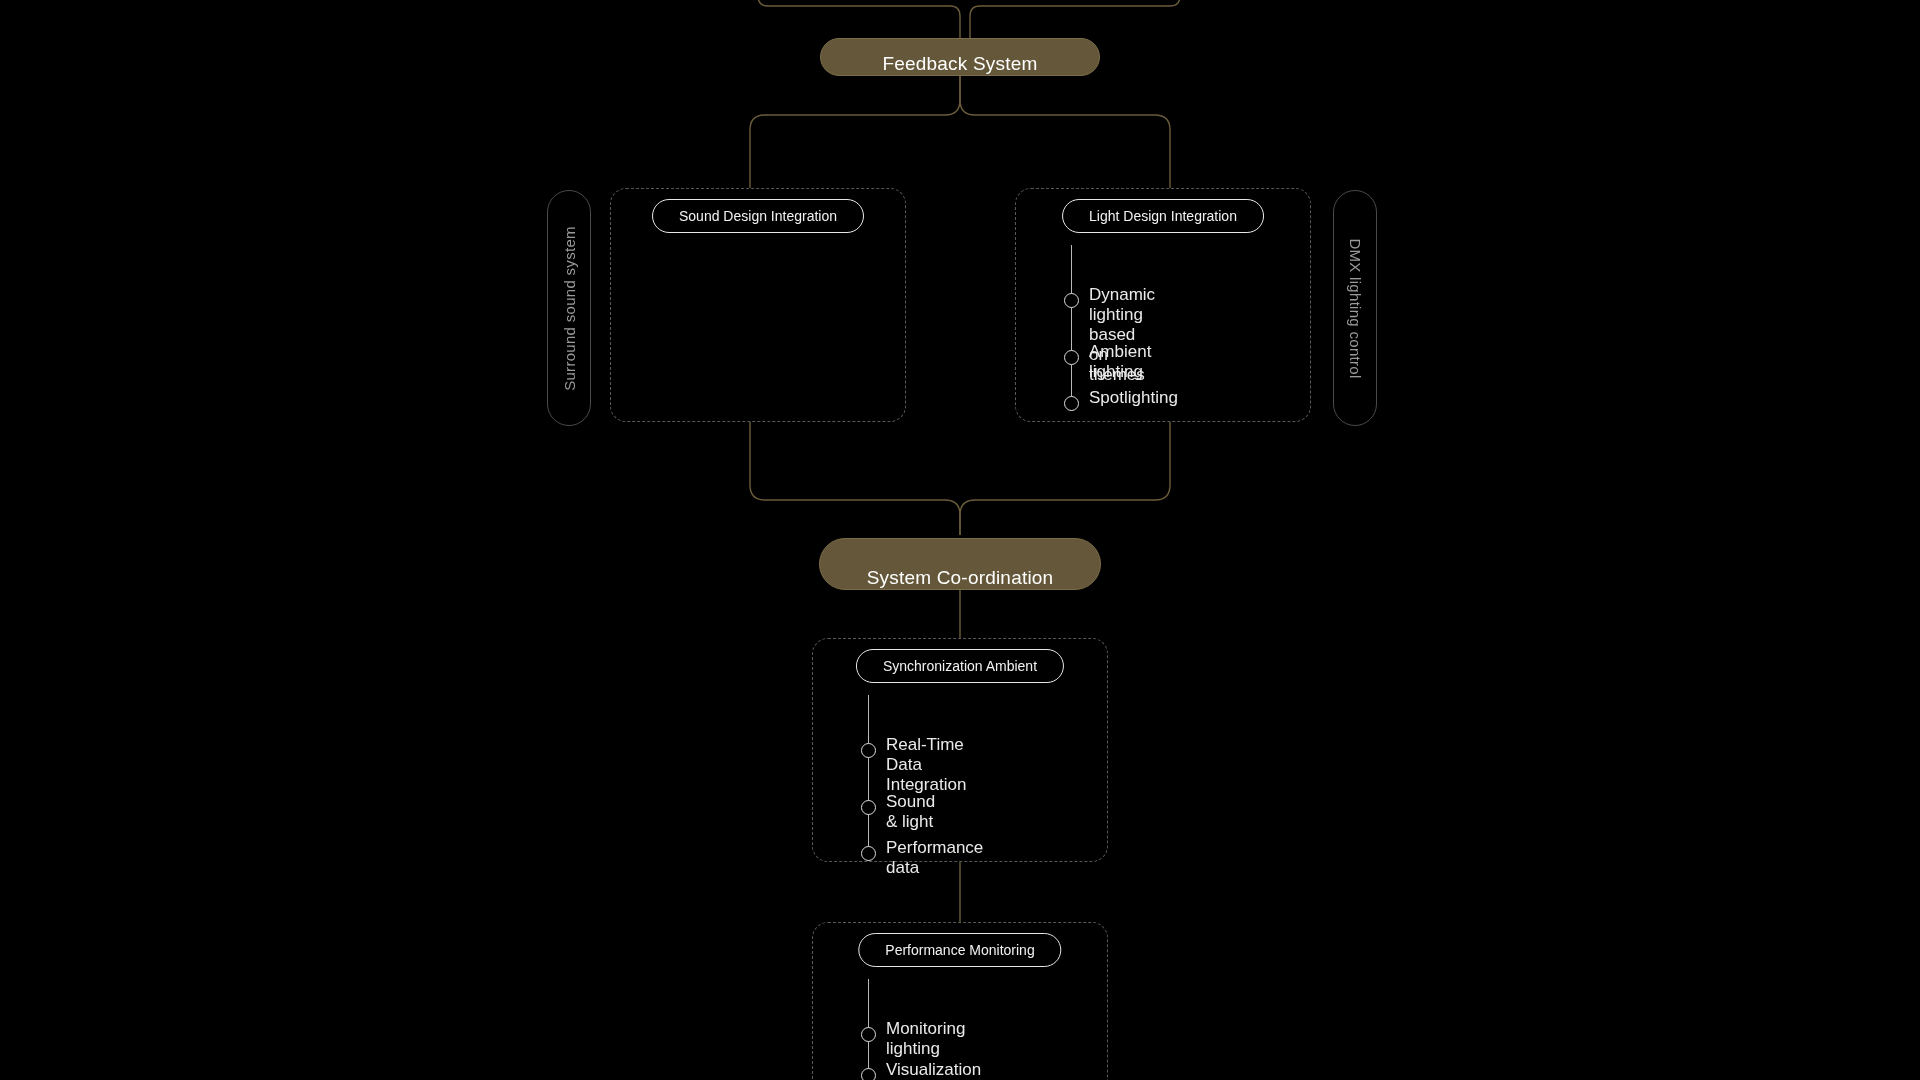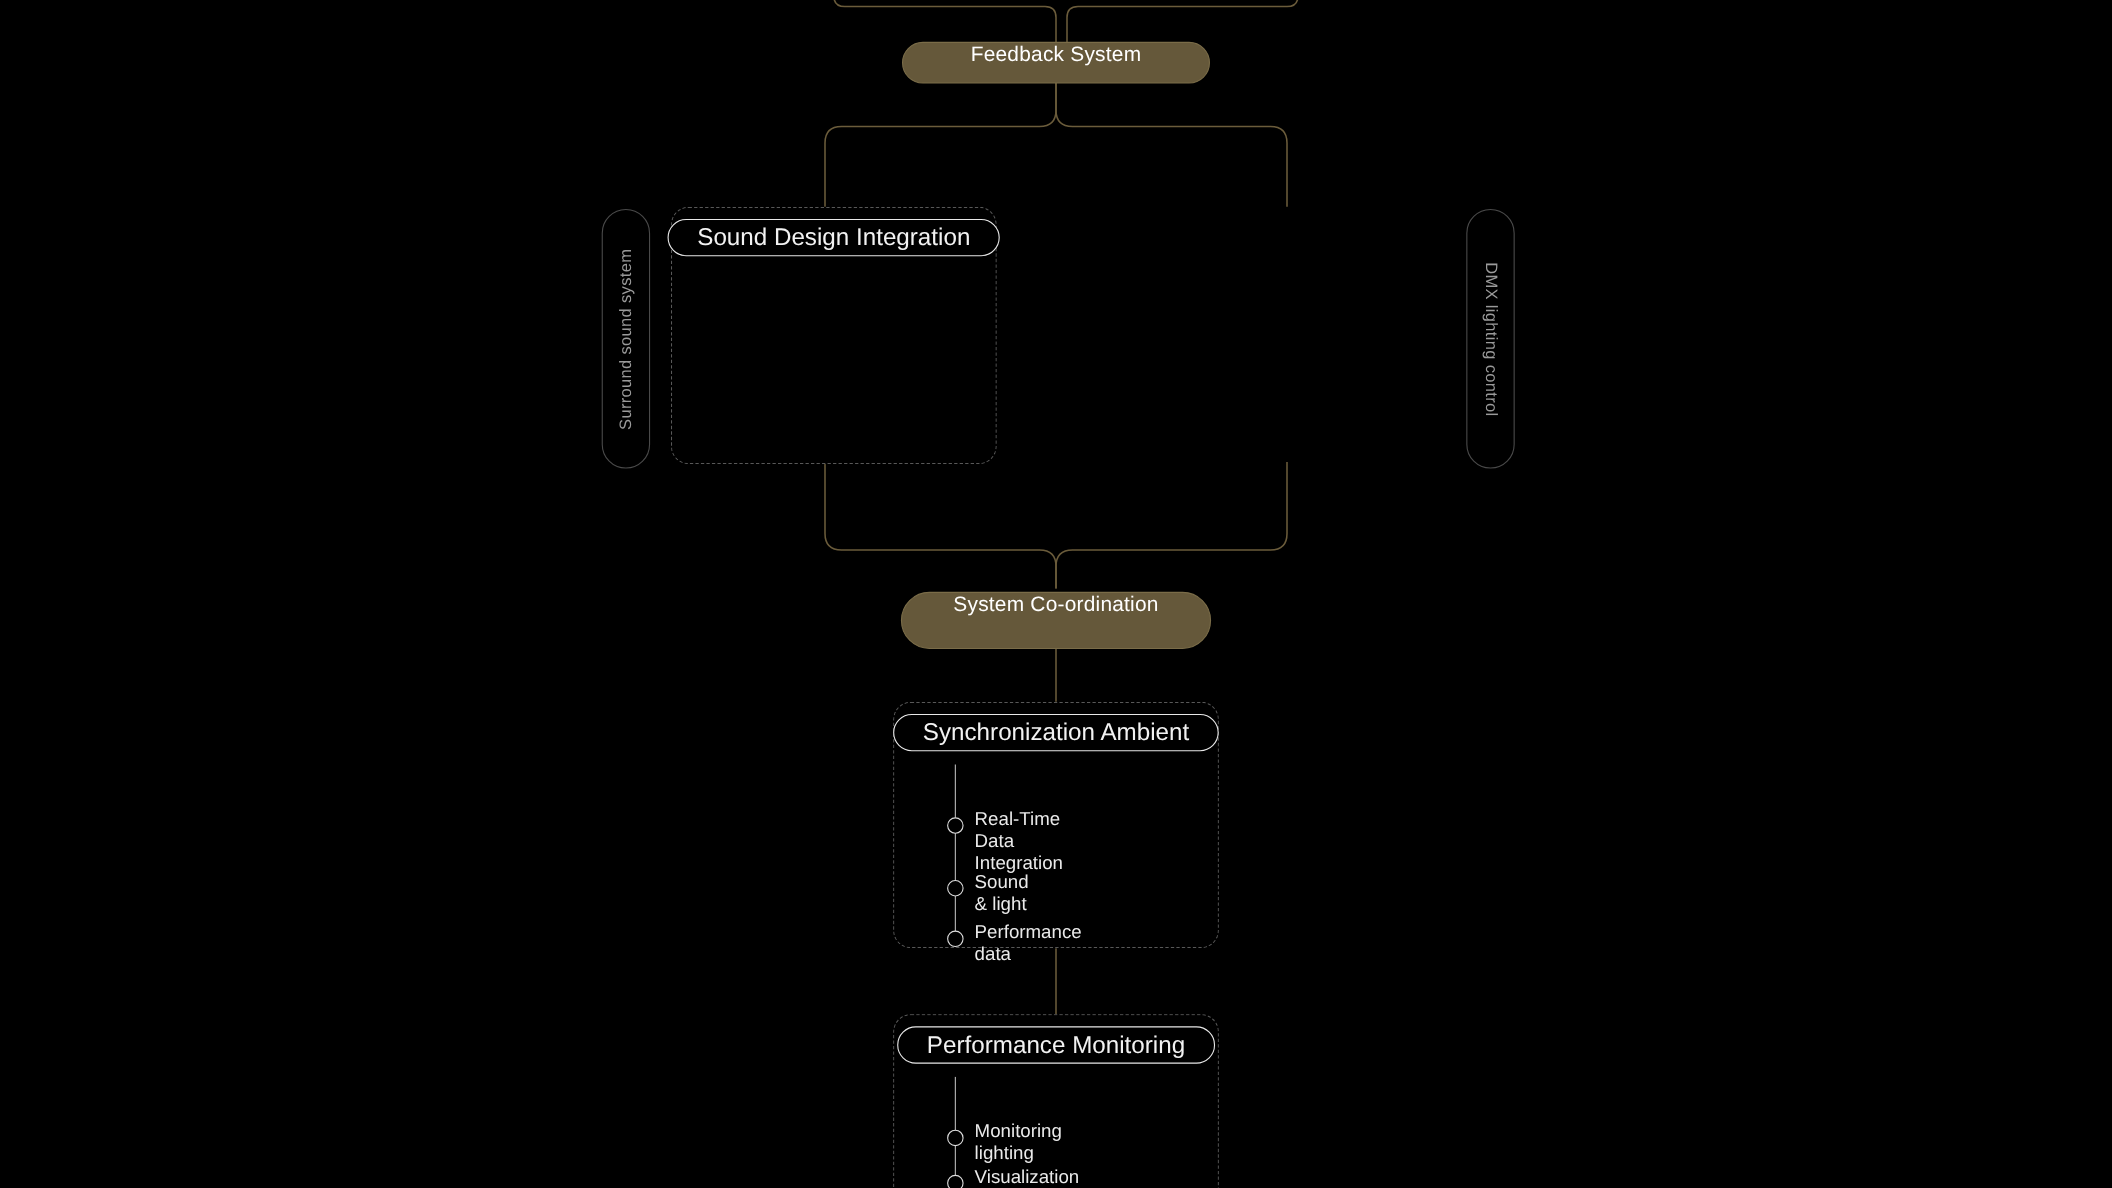--- a/index.html
+++ b/index.html
@@ -32,21 +32,21 @@
     height: 1080px;
     z-index: 1;
     pointer-events: none;
   }
 
   
   .gold-pill {
     position: absolute;
     z-index: 3;
     display: flex;
-    align-items: flex-start;
+    align-items: flex-end;
     justify-content: center;
     background: #65583a;
     border: 1px solid #7a6c48;
     border-radius: 999px;
     color: #ffffff;
     font-size: 19px;
     letter-spacing: 0.2px;
     white-space: nowrap;
   }
 
@@ -61,21 +61,21 @@
 
   .group-header {
     position: absolute;
     left: 50%;
     transform: translateX(-50%);
     top: 10px;
     border: 1px solid #e8e8e8;
     border-radius: 999px;
     background: #000000;
     color: #f2f2f2;
-    font-size: 22px;
+    font-size: 14px;
     line-height: 1;
     display: flex;
     align-items: center;
     justify-content: center;
     white-space: nowrap;
     padding: 12px 26px;
     height: 34px;
   }
 
   
@@ -178,20 +178,40 @@
   </div>
 
   <div class="side-pill rot-down" style="left:1333px; top:190px; width:44px; height:236px;">
     <span>DMX lighting control</span>
   </div>
 
   <div class="group-box" style="left:610px; top:188px; width:296px; height:234px;">
     <div class="group-header">Sound Design Integration</div>
   </div>
 
+  <div class="group-box" style="left:1015px; top:188px; width:296px; height:234px;">
+    <div class="group-header">Light Design Integration</div>
+    <div class="timeline">
+      <div class="tl-spine" style="top:0px; height:166px;"></div>
+
+      <div class="tl-item" style="top:48px;">
+        <span class="tl-dot"></span>
+        <span class="tl-label">Dynamic lighting
+based on themes</span>
+      </div>
+      <div class="tl-item" style="top:105px;">
+        <span class="tl-dot"></span>
+        <span class="tl-label">Ambient lighting</span>
+      </div>
+      <div class="tl-item" style="top:151px;">
+        <span class="tl-dot"></span>
+        <span class="tl-label">Spotlighting</span>
+      </div>
+    </div>
+  </div>
 
   <div class="gold-pill" style="left:819px; top:538px; width:282px; height:52px;">
     <span>System Co-ordination</span>
   </div>
 
   <div class="group-box" style="left:812px; top:638px; width:296px; height:224px;">
     <div class="group-header">Synchronization Ambient</div>
     <div class="timeline">
       <div class="tl-spine" style="top:0px; height:166px;"></div>
 

